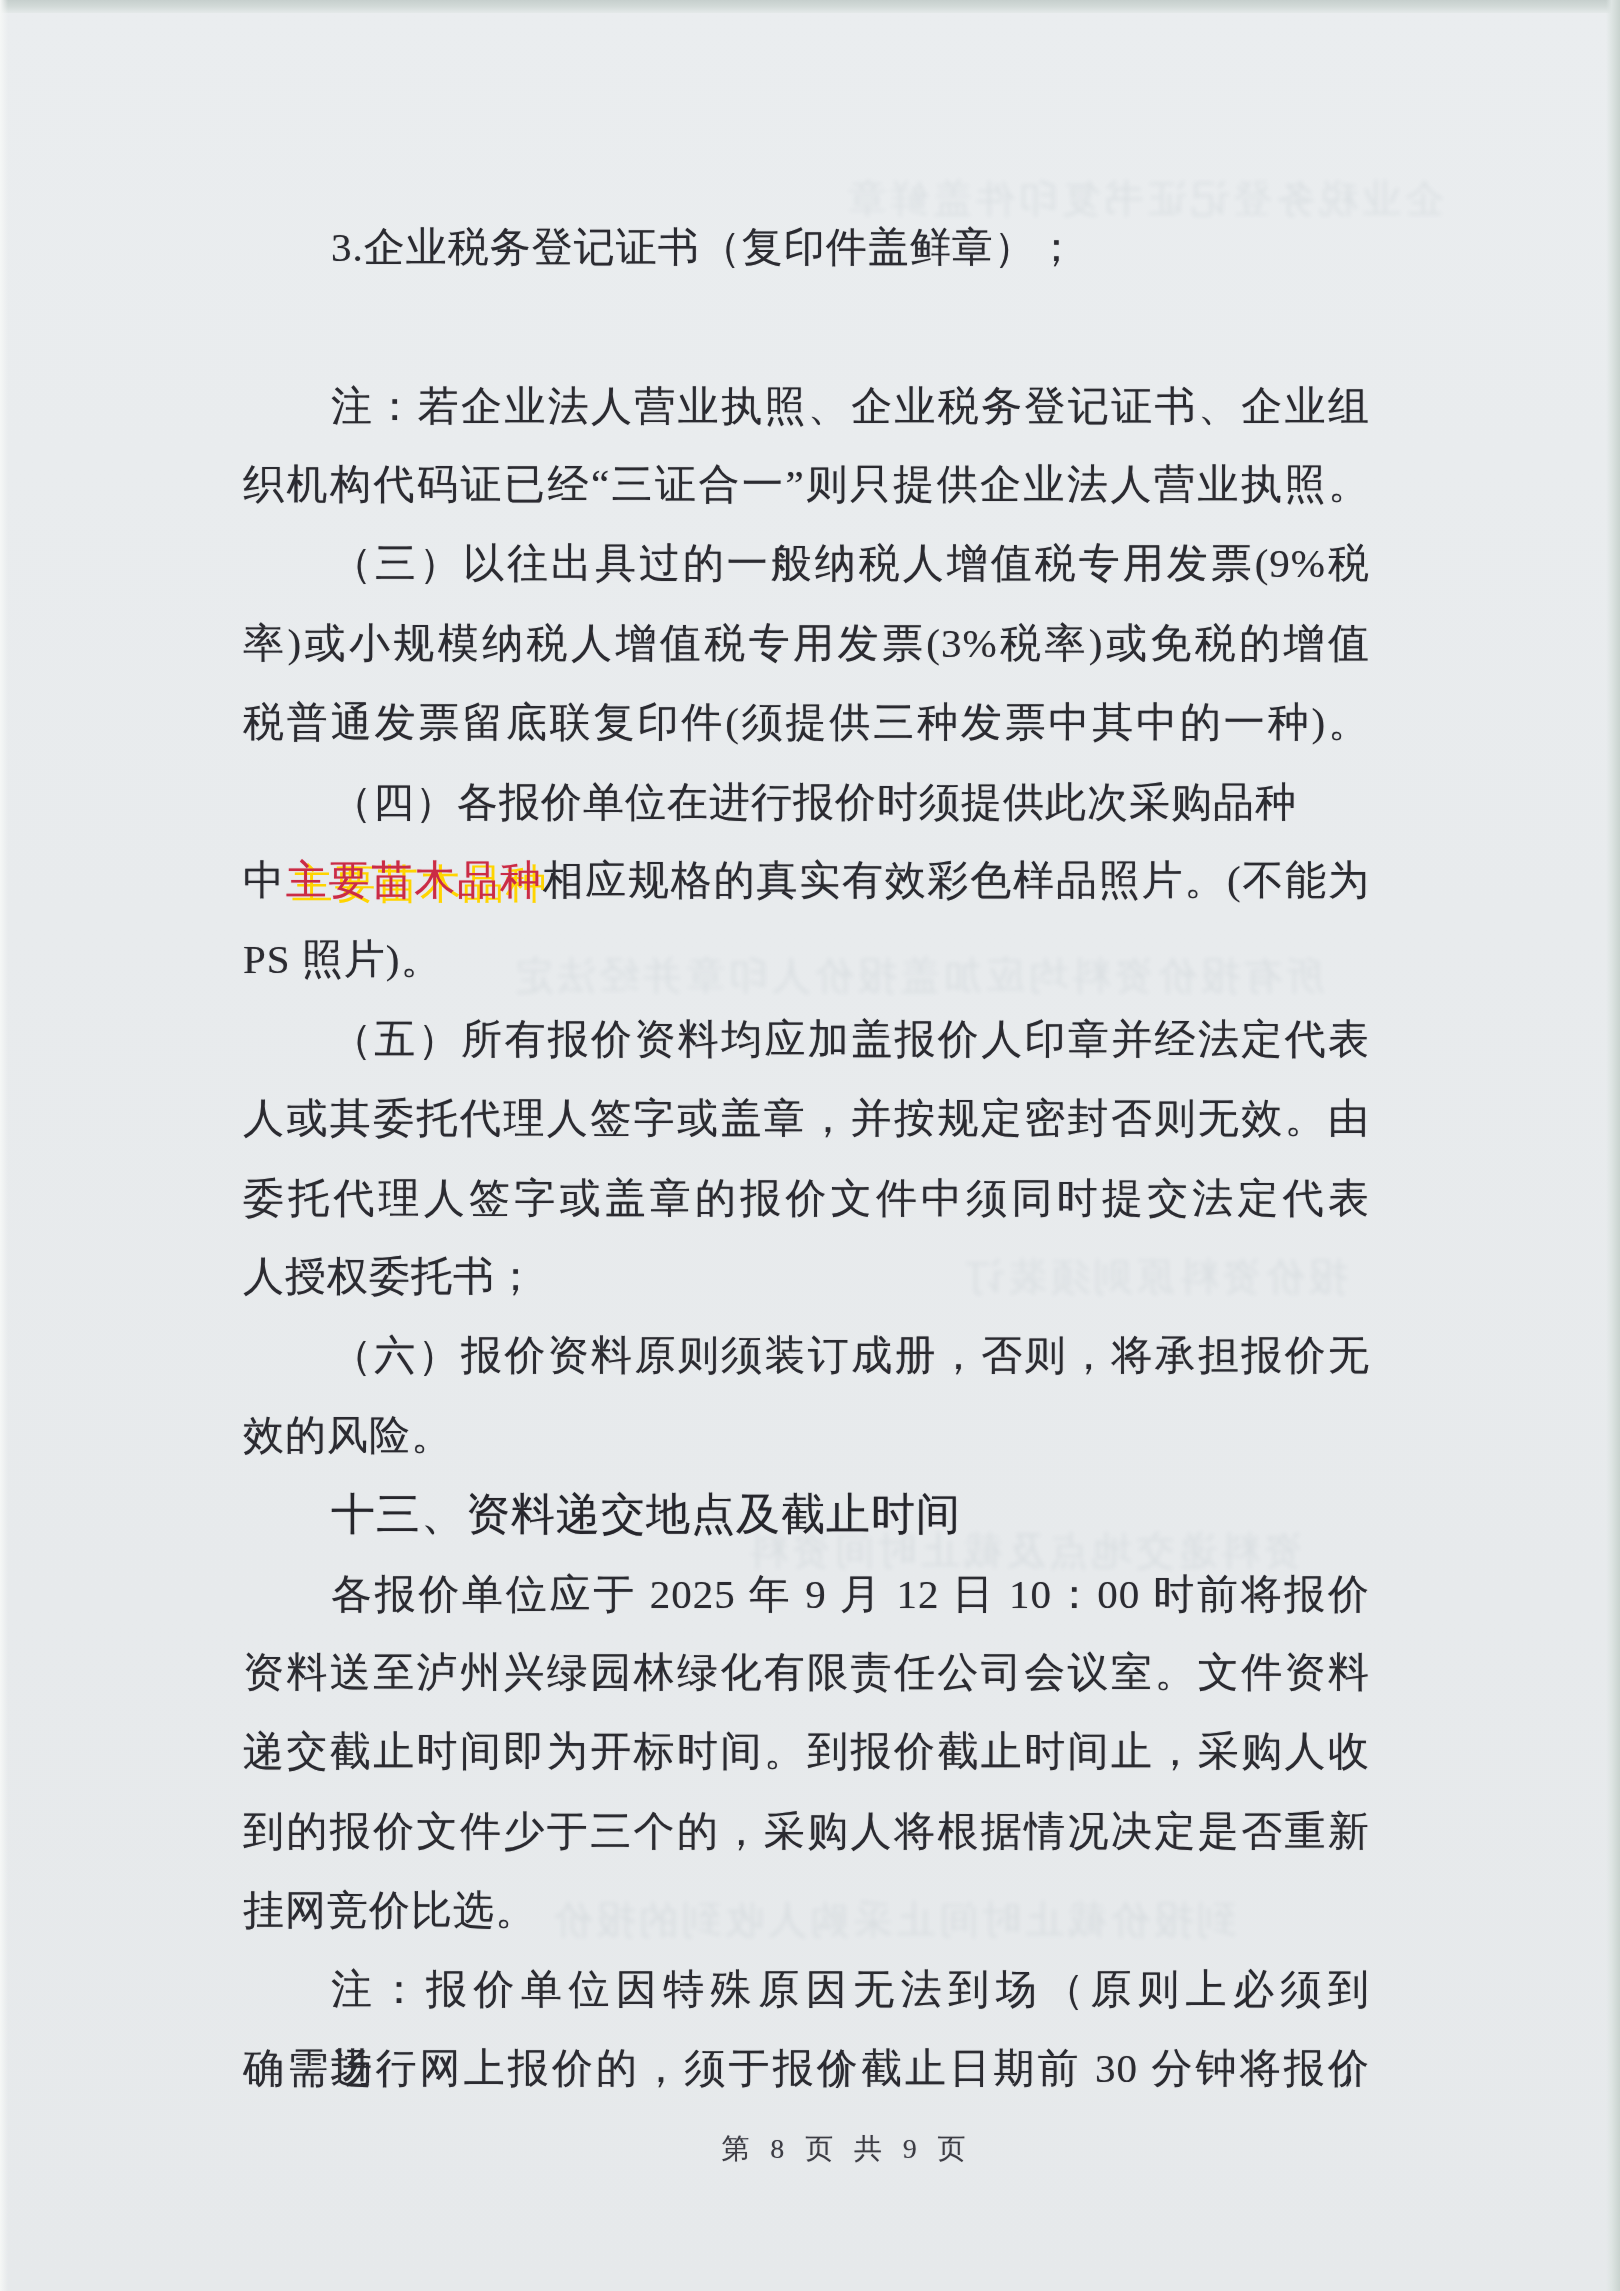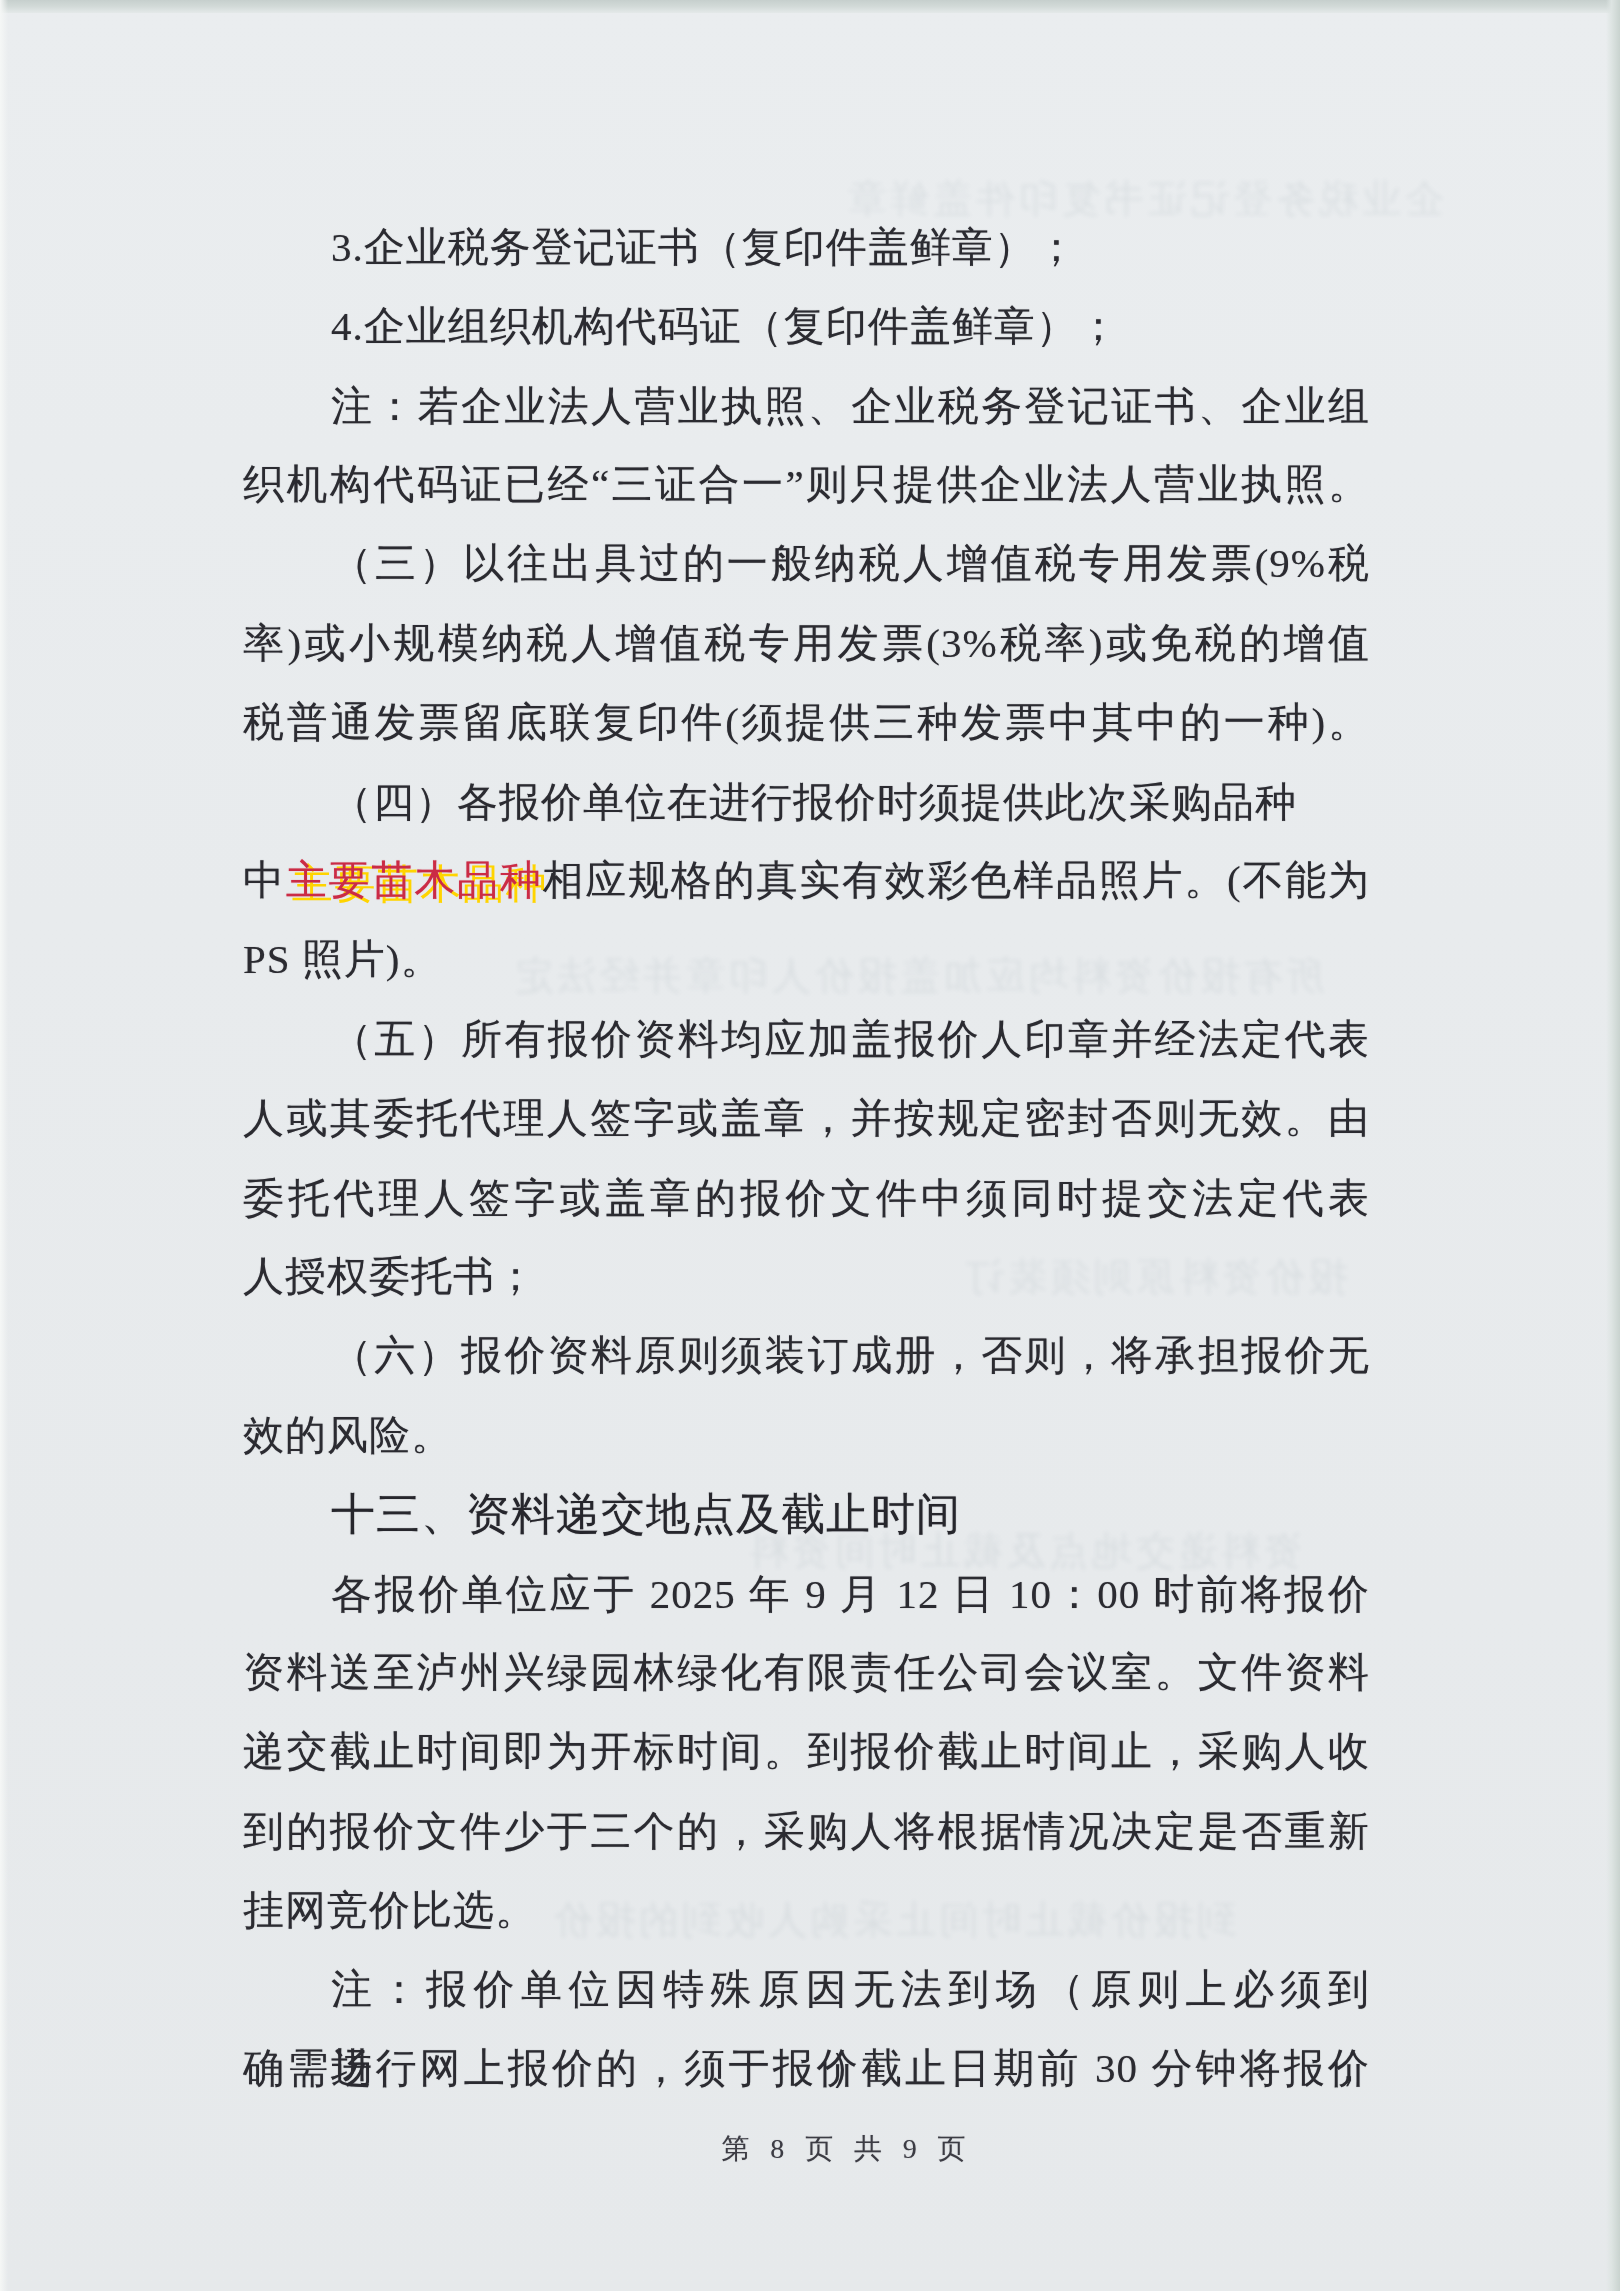--- a/index.html
+++ b/index.html
@@ -74,21 +74,20 @@
 
   <div class="text-layer" id="ghost-layer">
       <div class="ghost" style="left: 843px; top: 169px;">企业税务登记证书复印件盖鲜章</div>
       <div class="ghost" style="left: 510px; top: 946px;">所有报价资料均应加盖报价人印章并经法定</div>
       <div class="ghost" style="left: 961px; top: 1247px;">报价资料原则须装订</div>
       <div class="ghost" style="left: 745px; top: 1521px;">资料递交地点及截止时间资料</div>
       <div class="ghost" style="left: 549px; top: 1890px;">到报价截止时间止采购人收到的报价</div>
     </div>
   <div class="text-layer" id="text-layer">
       <div class="line" style="left: 331px; top: 208px;">3.企业税务登记证书（复印件盖鲜章）；</div>
-      <div class="line" style="left: 331px; top: 287px;">4.企业组织机构代码证（复印件盖鲜章）；</div>
       <div class="line justify" style="left: 331px; top: 367px; width: 1039px;">注：若企业法人营业执照、企业税务登记证书、企业组</div>
       <div class="line justify" style="left: 243px; top: 445px; width: 1127px;">织机构代码证已经“三证合一”则只提供企业法人营业执照。</div>
       <div class="line justify" style="left: 331px; top: 524px; width: 1039px;">（三）以往出具过的一般纳税人增值税专用发票(9%税</div>
       <div class="line justify" style="left: 243px; top: 604px; width: 1127px;">率)或小规模纳税人增值税专用发票(3%税率)或免税的增值</div>
       <div class="line justify" style="left: 243px; top: 683px; width: 1127px;">税普通发票留底联复印件(须提供三种发票中其中的一种)。</div>
       <div class="line" style="left: 331px; top: 763px;">（四）各报价单位在进行报价时须提供此次采购品种</div>
       <div class="line justify" style="left: 243px; top: 841px; width: 1127px;"><span>中</span><span class="red-em">主要苗木品种</span><span>相应规格的真实有效彩色样品照片。(不能为</span></div>
       <div class="line" style="left: 243px; top: 920px;">PS 照片)。</div>
       <div class="line justify" style="left: 331px; top: 1000px; width: 1039px;">（五）所有报价资料均应加盖报价人印章并经法定代表</div>
       <div class="line justify" style="left: 243px; top: 1079px; width: 1127px;">人或其委托代理人签字或盖章，并按规定密封否则无效。由</div>

